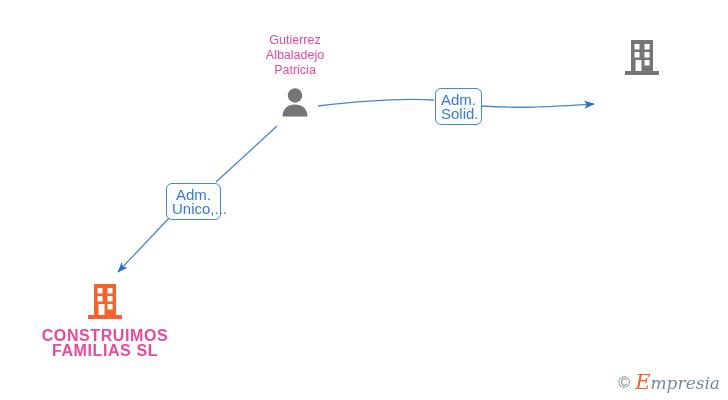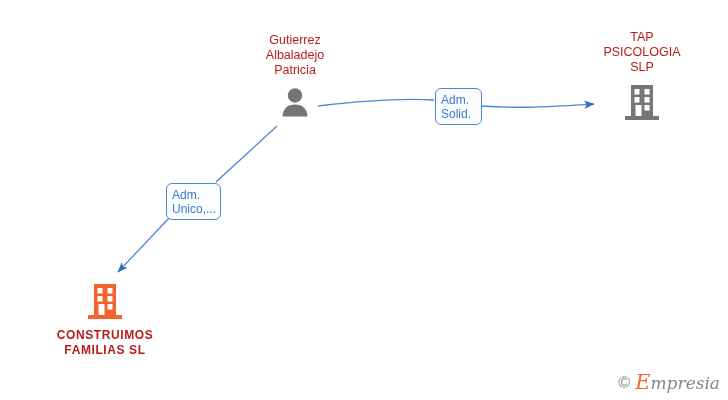--- a/index.html
+++ b/index.html
@@ -22,29 +22,29 @@
     width: 728px;
     height: 400px;
   }
 
   
   .node {
     position: absolute;
     text-align: center;
   }
   .node-label {
-    color: #b91c1c;
+    color: #ec4899;
     font-size: 12.5px;
     line-height: 15px;
     white-space: pre-line;
   }
   .node-label.company {
     font-weight: bold;
     letter-spacing: 0.6px;
-    font-size: 12px;
+    font-size: 16px;
     line-height: 15px;
   }
   .icon-wrap {
     display: flex;
     justify-content: center;
     align-items: flex-end;
   }
 
   
   #node-person {
@@ -72,24 +72,24 @@
   #node-construimos .node-label { margin-top: 6px; }
 
   
   .edge-label {
     position: absolute;
     box-sizing: border-box;
     border: 1px solid #4a87d3;
     border-radius: 6px;
     background: #fbfcfe;
     color: #3b7ad0;
-    font-size: 12px;
+    font-size: 15px;
     line-height: 14px;
-    text-align: right;
-    padding: 4px 20px 3px 5px;
+    text-align: center;
+    padding: 4px 5px 3px 5px;
     white-space: pre-line;
   }
   #label-solid {
     left: 435px;
     top: 88px;
     width: 47px;
   }
   #label-unico {
     left: 166px;
     top: 183px;
@@ -150,23 +150,20 @@
 Patricia</div>
     <div class="icon-wrap">
       <svg width="34" height="34" viewBox="0 0 34 34">
         <circle cx="17" cy="9.5" r="7.2" fill="#757575"></circle>
         <path d="M17,18.5 C24.5,18.5 29.5,23.2 29.5,30.5 L4.5,30.5 C4.5,23.2 9.5,18.5 17,18.5 Z" fill="#757575"></path>
       </svg>
     </div>
   </div>
 
   <div class="node" id="node-tap">
-    <div class="node-label">TAP
-PSICOLOGIA
-SLP</div>
     <div class="icon-wrap">
       <svg width="38" height="40" viewBox="0 0 38 40">
         <rect x="8" y="2" width="22" height="34" fill="#767676"></rect>
         <rect x="2" y="33" width="34" height="4" fill="#767676"></rect>
         <rect x="11.5" y="6" width="5" height="5.5" fill="#ffffff"></rect>
         <rect x="21.5" y="6" width="5" height="5.5" fill="#ffffff"></rect>
         <rect x="11.5" y="14" width="5" height="5.5" fill="#ffffff"></rect>
         <rect x="21.5" y="14" width="5" height="5.5" fill="#ffffff"></rect>
         <rect x="21.5" y="22" width="5" height="5.5" fill="#ffffff"></rect>
         <rect x="12.5" y="22" width="6" height="11" fill="#ffffff"></rect>

